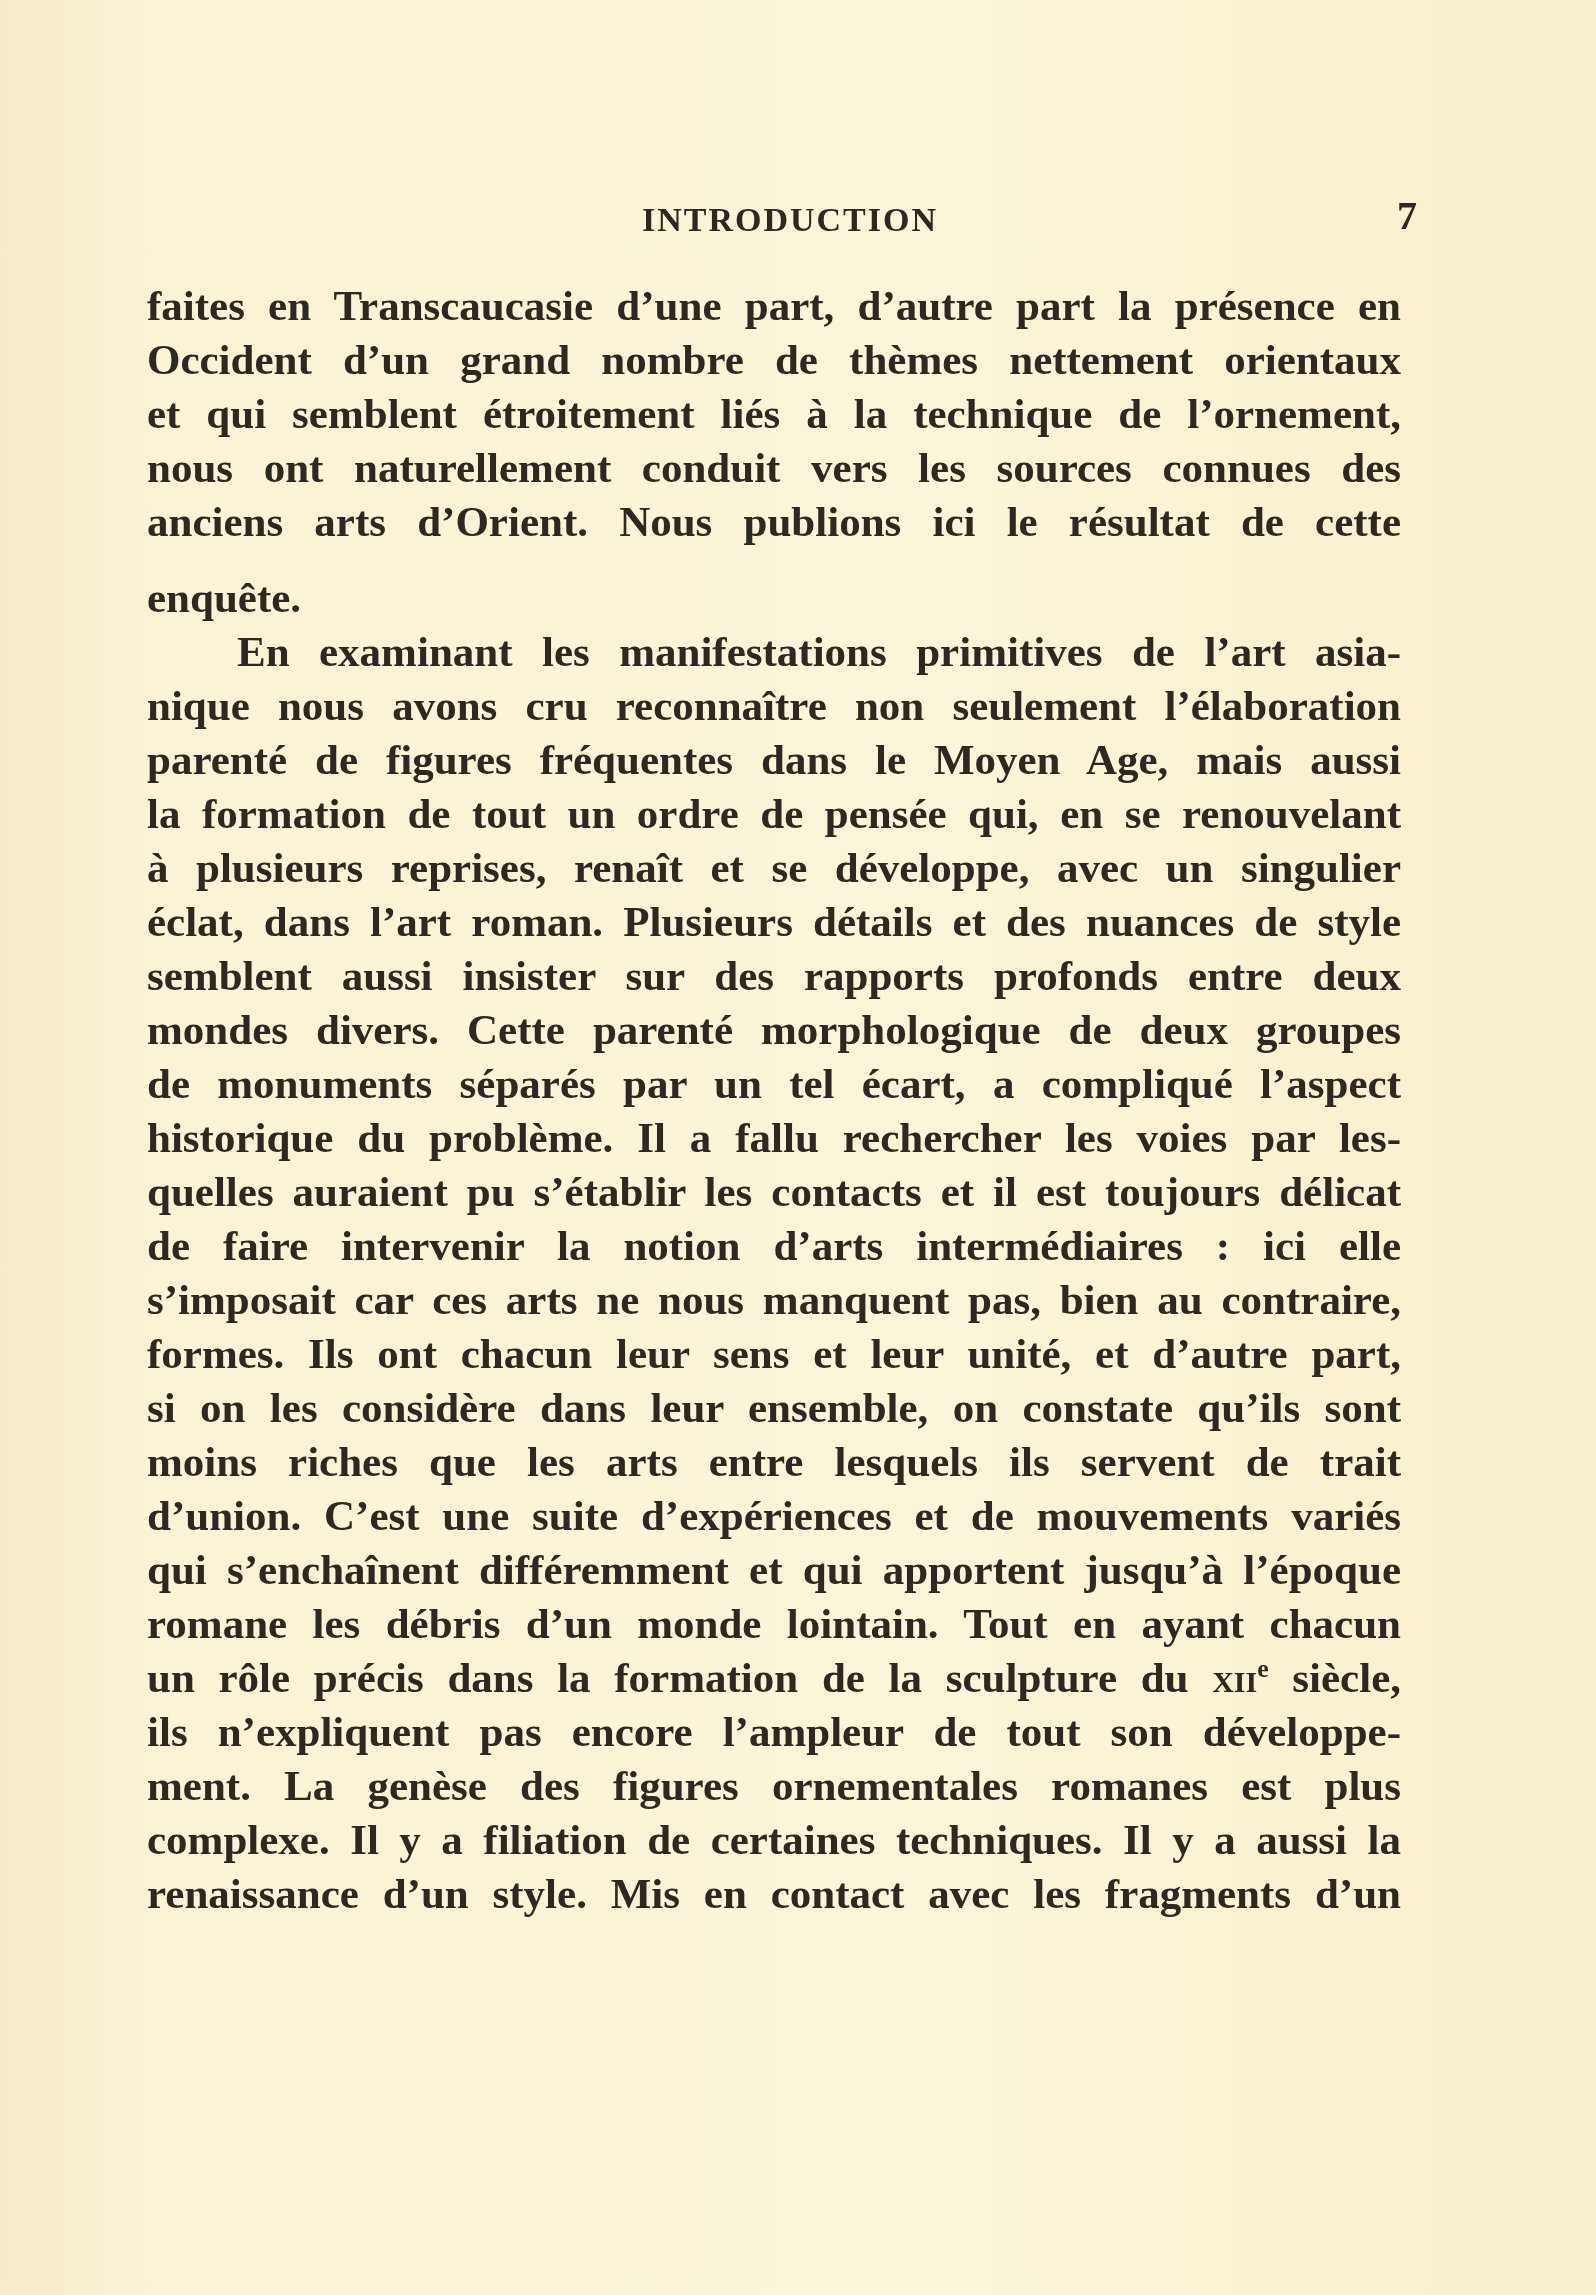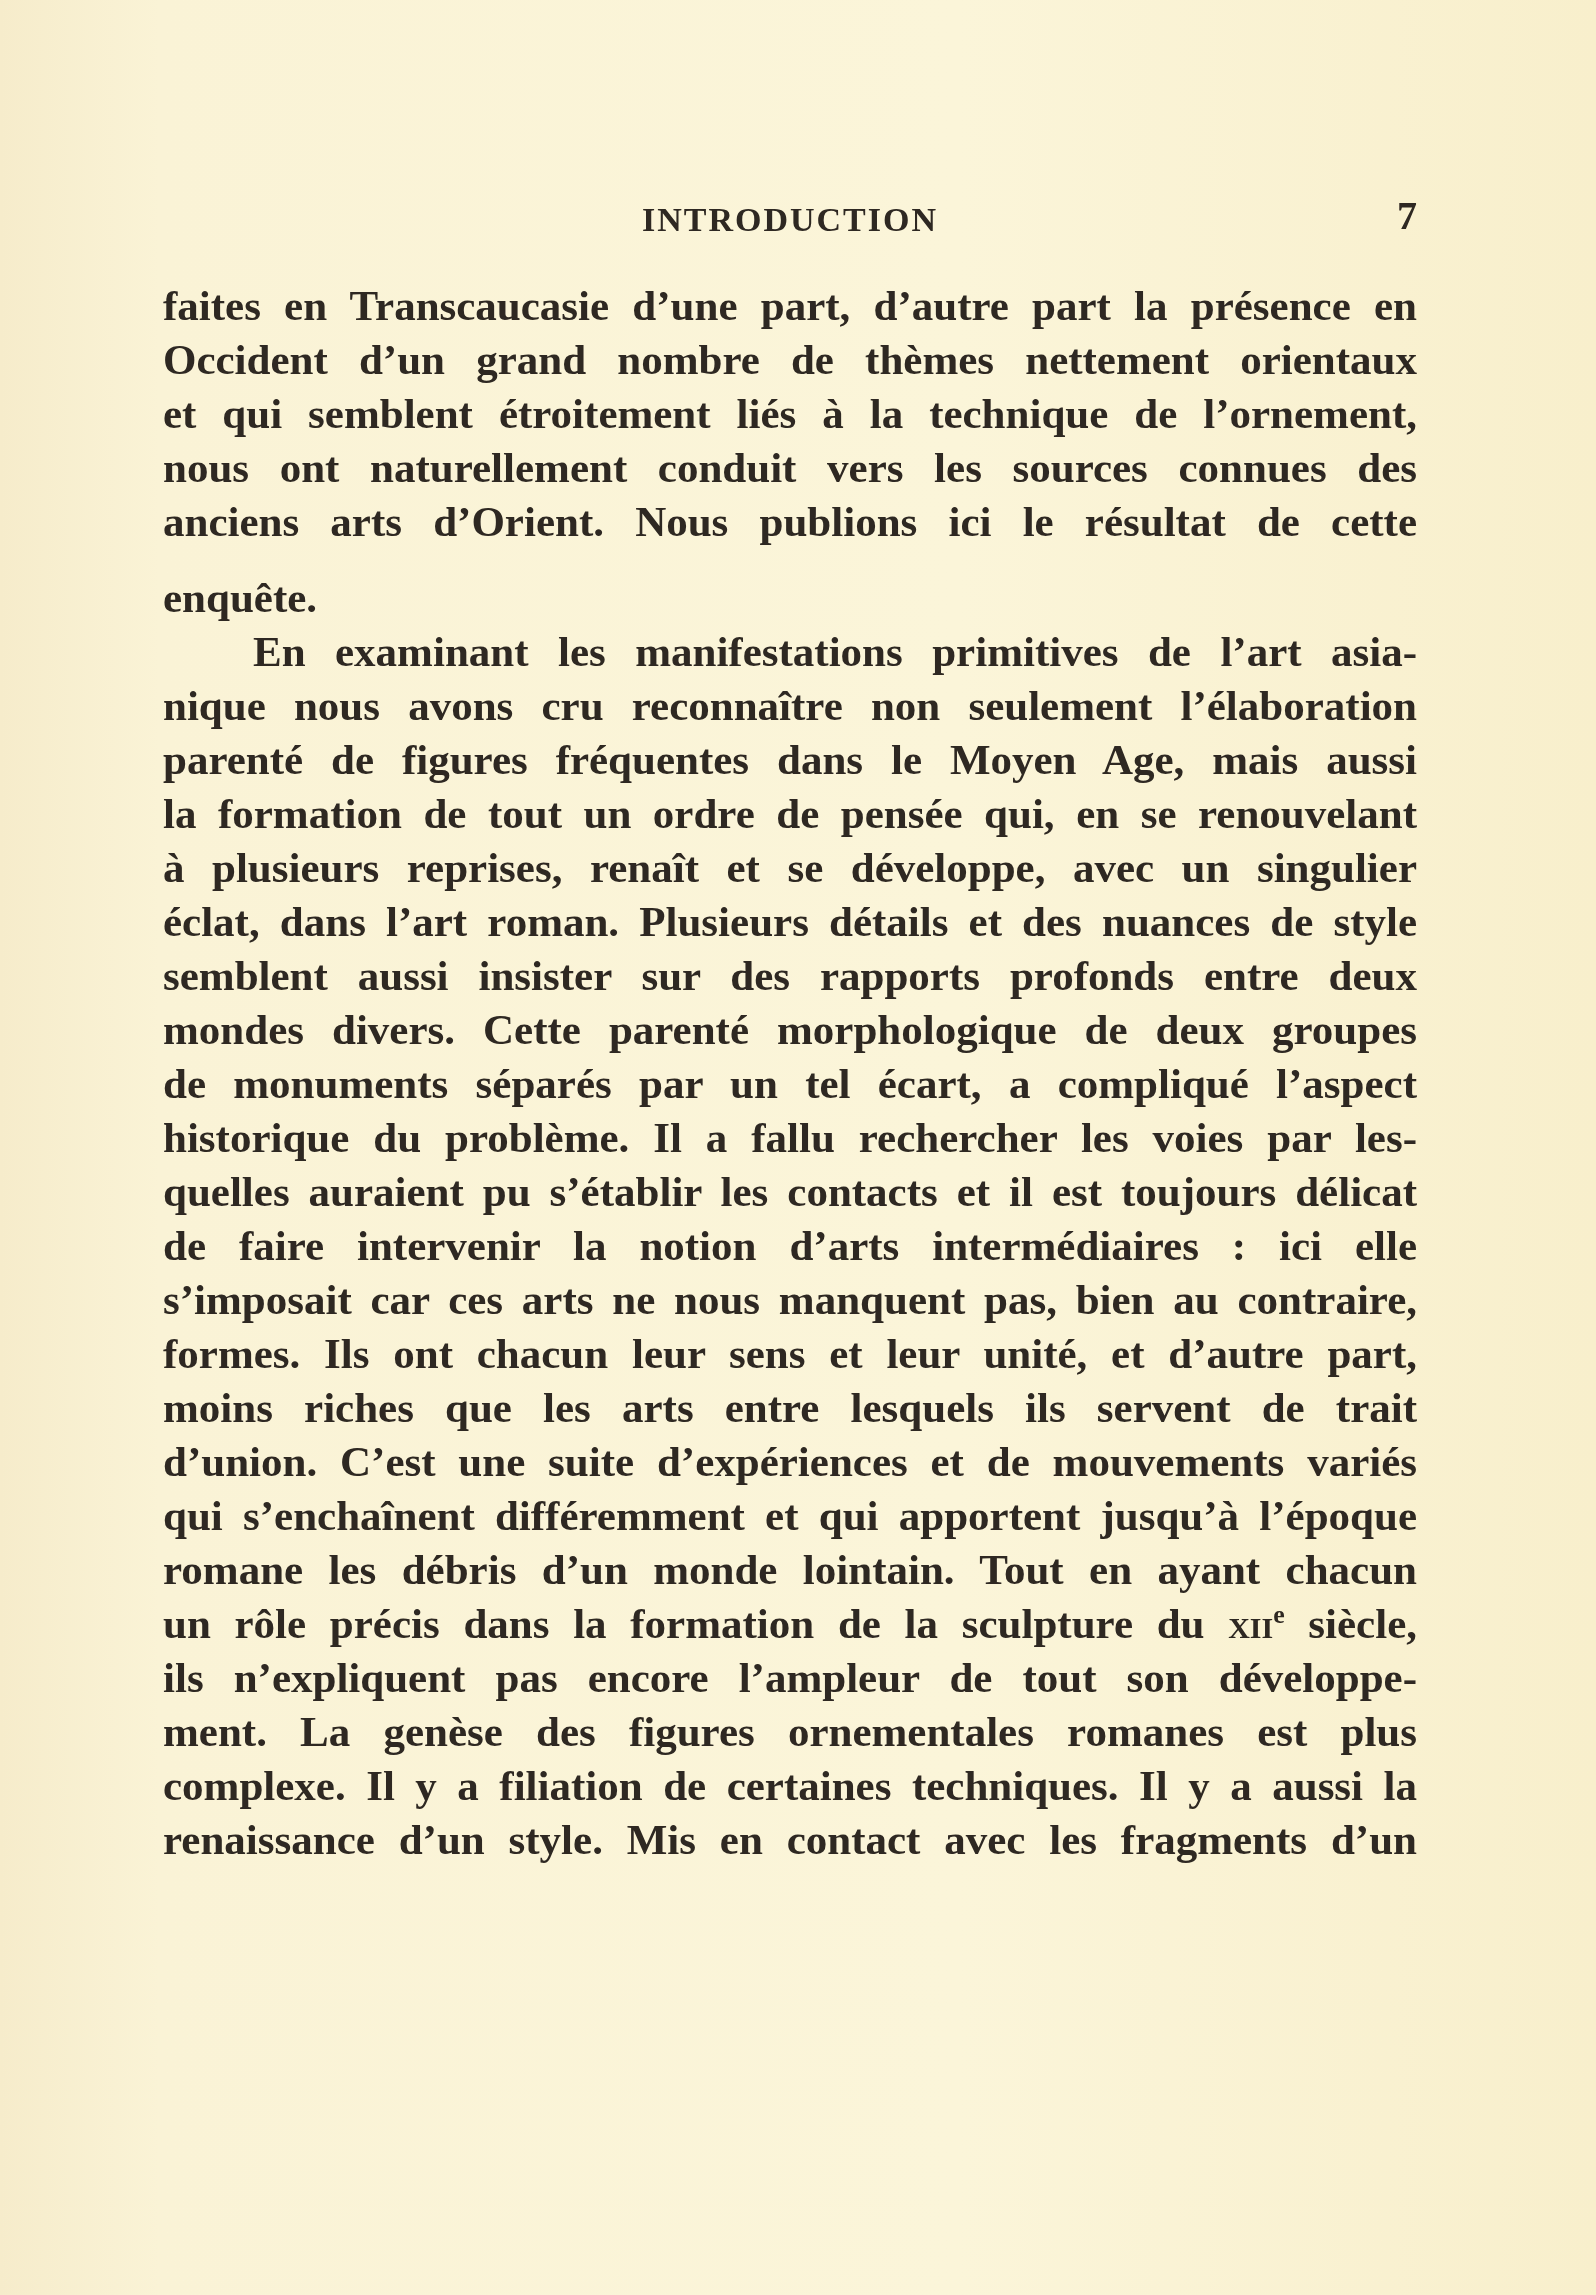--- a/index.html
+++ b/index.html
@@ -20,21 +20,21 @@
   .running-title {
     position: absolute; left: 0; right: 0; text-align: center;
     font-size: 34px; letter-spacing: 2px; top: 5.2px;
     font-weight: bold;
   }
   .page-number {
     position: absolute; right: 0; top: -3.9px;
     font-size: 40px; font-weight: bold;
   }
   .body-text {
-    position: absolute; left: 163px; width: 1254px; top: 279px;
+    position: absolute; left: 147px; width: 1254px; top: 279px;
     font-size: 43px; line-height: 54px;
     font-weight: bold;
   }
   .line {
     display: block; height: 54px; white-space: nowrap;
     text-align: justify; text-align-last: justify;
   }
   .line.last { text-align-last: left; margin-top: 22px; }
   .line.indent { padding-left: 90px; }
   sup { font-size: 0.6em; line-height: 0; vertical-align: super; }
@@ -64,20 +64,21 @@
   <span class="line">à plusieurs reprises, renaît et se développe, avec un singulier</span>
   <span class="line">éclat, dans l’art roman. Plusieurs détails et des nuances de style</span>
   <span class="line">semblent aussi insister sur des rapports profonds entre deux</span>
   <span class="line">mondes divers. Cette parenté morphologique de deux groupes</span>
   <span class="line">de monuments séparés par un tel écart, a compliqué l’aspect</span>
   <span class="line">historique du problème. Il a fallu rechercher les voies par les-</span>
   <span class="line">quelles auraient pu s’établir les contacts et il est toujours délicat</span>
   <span class="line">de faire intervenir la notion d’arts intermédiaires : ici elle</span>
   <span class="line">s’imposait car ces arts ne nous manquent pas, bien au contraire,</span>
   <span class="line">formes. Ils ont chacun leur sens et leur unité, et d’autre part,</span>
+  <span class="line">si on les considère dans leur ensemble, on constate qu’ils sont</span>
   <span class="line">moins riches que les arts entre lesquels ils servent de trait</span>
   <span class="line">d’union. C’est une suite d’expériences et de mouvements variés</span>
   <span class="line">qui s’enchaînent différemment et qui apportent jusqu’à l’époque</span>
   <span class="line">romane les débris d’un monde lointain. Tout en ayant chacun</span>
   <span class="line"><span>un rôle précis dans la formation de la sculpture du </span><span class="sc">xii</span><sup>e</sup><span> siècle,</span></span>
   <span class="line">ils n’expliquent pas encore l’ampleur de tout son développe-</span>
   <span class="line">ment. La genèse des figures ornementales romanes est plus</span>
   <span class="line">complexe. Il y a filiation de certaines techniques. Il y a aussi la</span>
   <span class="line">renaissance d’un style. Mis en contact avec les fragments d’un</span>
 </div>

